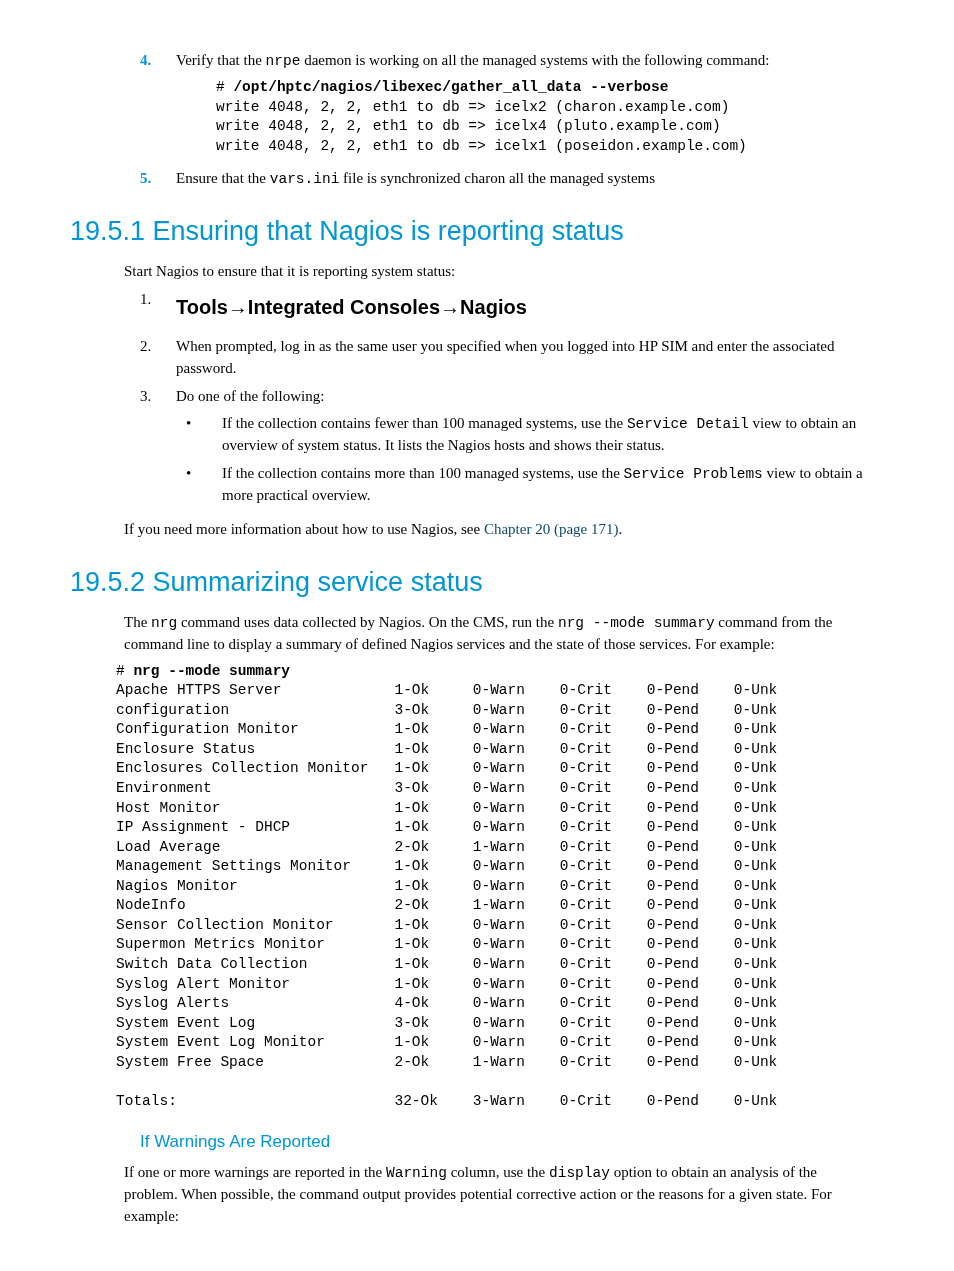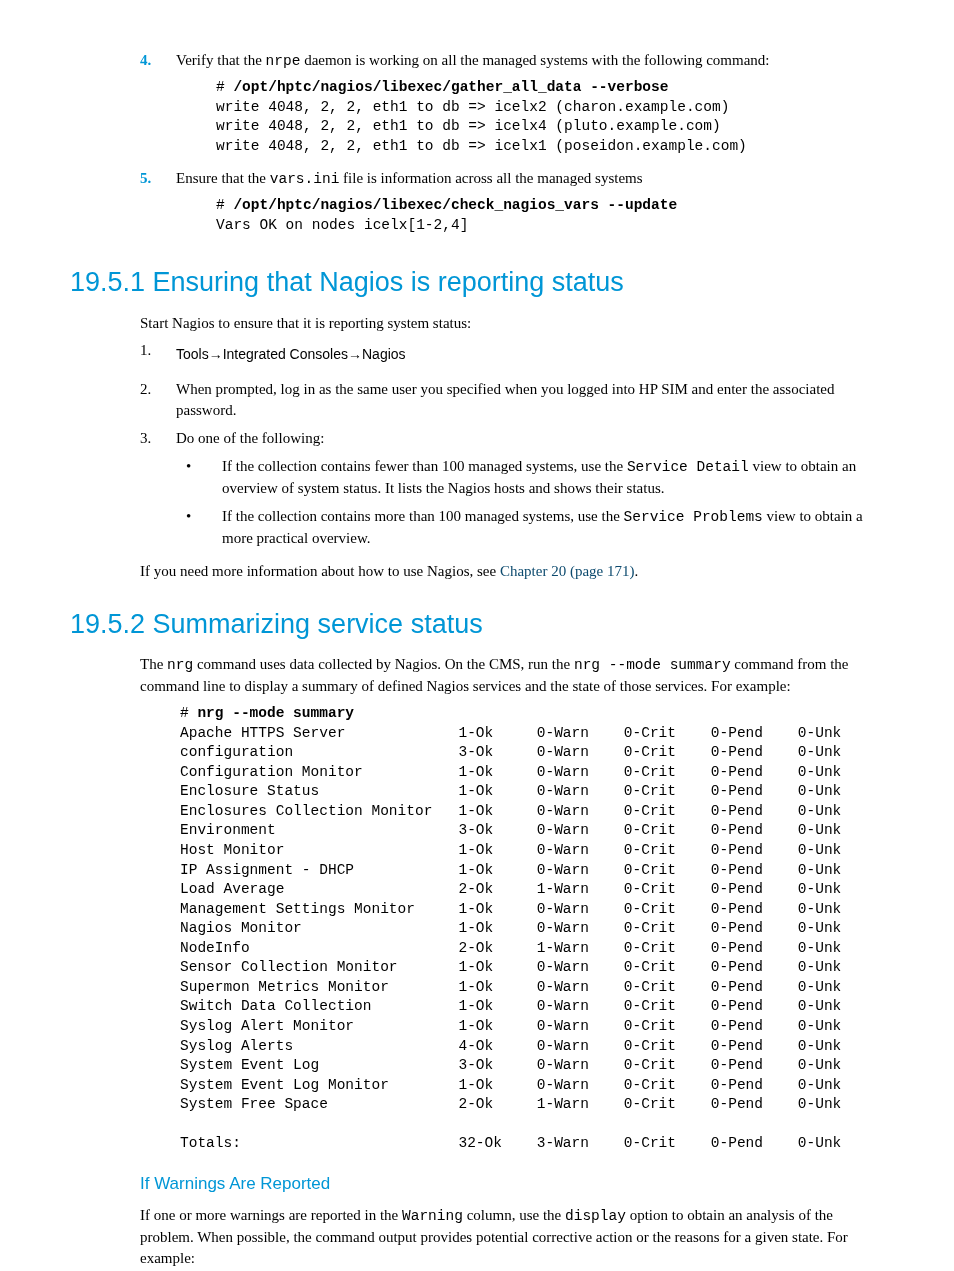--- a/index.html
+++ b/index.html
@@ -70,26 +70,26 @@
     margin: 22px 0 10px 0;
   }
   h3.subsection {
     font-family: Arial, Helvetica, sans-serif;
     font-weight: normal;
     color: #0096d6;
     font-size: 17px;
     margin: 18px 0 8px 0;
   }
   .indent-p {
-    margin: 6px 0 6px 70px;
+    margin: 6px 0 6px 54px;
   }
   .menupath {
     font-family: Arial, Helvetica, sans-serif;
-    font-weight: normal;
-    font-size: 14px;
+    font-weight: bold;
+    font-size: 20px;
     margin: 4px 0 8px 0;
   }
   a.xref {
     color: #0c4a6e;
     text-decoration: none;
   }
   .bold { font-weight: bold; }
 </style>
 </head>
 <body>
@@ -101,23 +101,21 @@
       <span>Verify that the </span><span class="mono">nrpe</span><span> daemon is working on all the managed systems with the following command:</span>
       <div class="codeblock"><span># </span><span class="bold">/opt/hptc/nagios/libexec/gather_all_data --verbose</span>
 <span>write 4048, 2, 2, eth1 to db =&gt; icelx2 (charon.example.com)</span>
 <span>write 4048, 2, 2, eth1 to db =&gt; icelx4 (pluto.example.com)</span>
 <span>write 4048, 2, 2, eth1 to db =&gt; icelx1 (poseidon.example.com)</span></div>
     </div>
   </li>
   <li>
     <span class="num">5.</span>
     <div class="body">
-      <span>Ensure that the </span><span class="mono">vars.ini</span><span> file is information across all the managed systems</span>
-      <div class="codeblock"><span># </span><span class="bold">/opt/hptc/nagios/libexec/check_nagios_vars --update</span>
-<span>Vars OK on nodes icelx[1-2,4]</span></div>
+      <span>Ensure that the </span><span class="mono">vars.ini</span><span> file is synchronized charon all the managed systems</span>
     </div>
   </li>
 </ol>
 
 <h2 class="section">19.5.1 Ensuring that Nagios is reporting status</h2>
 <p class="indent-p">Start Nagios to ensure that it is reporting system status:</p>
 
 <ol class="numlist" style="margin-left:70px;">
   <li>
     <span class="num-black">1.</span>
@@ -155,21 +153,21 @@
 
 <p class="indent-p">
   <span>If you need more information about how to use Nagios, see </span><a class="xref">Chapter 20 (page 171)</a><span>.</span>
 </p>
 
 <h2 class="section">19.5.2 Summarizing service status</h2>
 <p class="indent-p">
   <span>The </span><span class="mono">nrg</span><span> command uses data collected by Nagios. On the CMS, run the </span><span class="mono">nrg --mode summary</span><span> command from the command line to display a summary of defined Nagios services and the state of those services. For example:</span>
 </p>
 
-<div class="codeblock" style="margin-left:110px;"><span># </span><span class="bold">nrg --mode summary</span>
+<div class="codeblock" style="margin-left:46px;"><span># </span><span class="bold">nrg --mode summary</span>
 <span id="summary-rows">Apache HTTPS Server             1-Ok     0-Warn    0-Crit    0-Pend    0-Unk
 configuration                   3-Ok     0-Warn    0-Crit    0-Pend    0-Unk
 Configuration Monitor           1-Ok     0-Warn    0-Crit    0-Pend    0-Unk
 Enclosure Status                1-Ok     0-Warn    0-Crit    0-Pend    0-Unk
 Enclosures Collection Monitor   1-Ok     0-Warn    0-Crit    0-Pend    0-Unk
 Environment                     3-Ok     0-Warn    0-Crit    0-Pend    0-Unk
 Host Monitor                    1-Ok     0-Warn    0-Crit    0-Pend    0-Unk
 IP Assignment - DHCP            1-Ok     0-Warn    0-Crit    0-Pend    0-Unk
 Load Average                    2-Ok     1-Warn    0-Crit    0-Pend    0-Unk
 Management Settings Monitor     1-Ok     0-Warn    0-Crit    0-Pend    0-Unk

